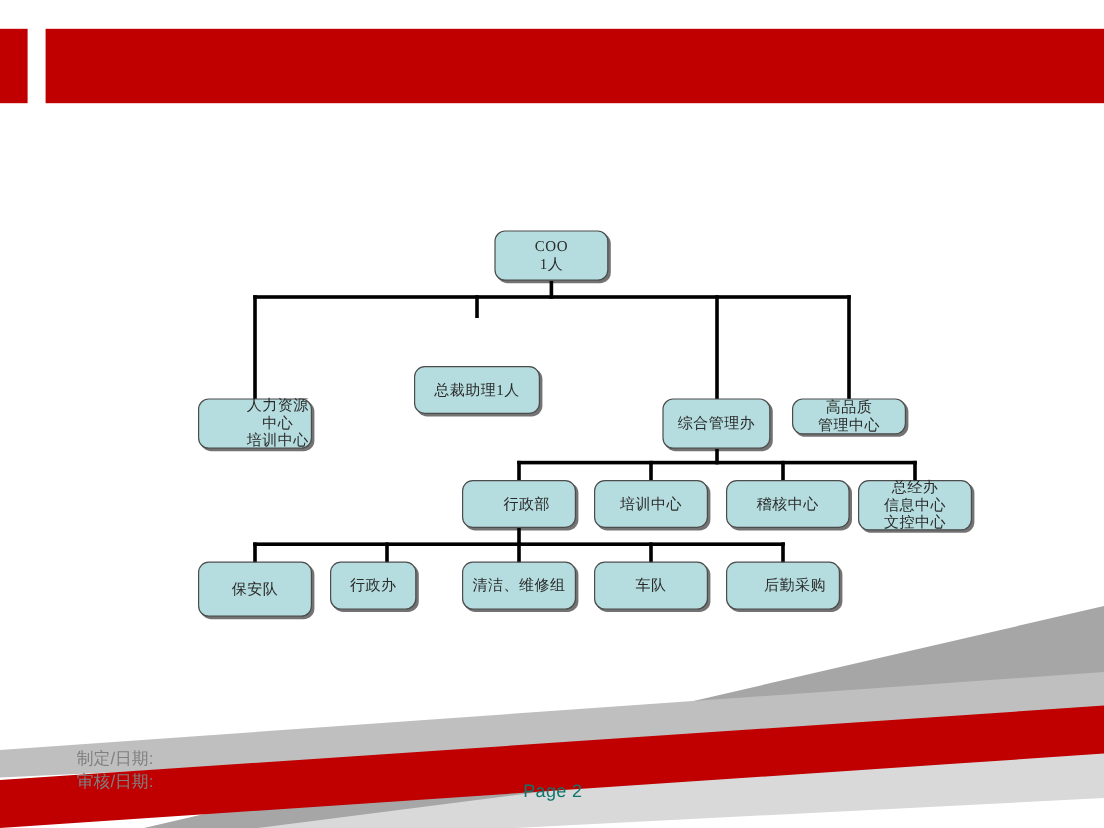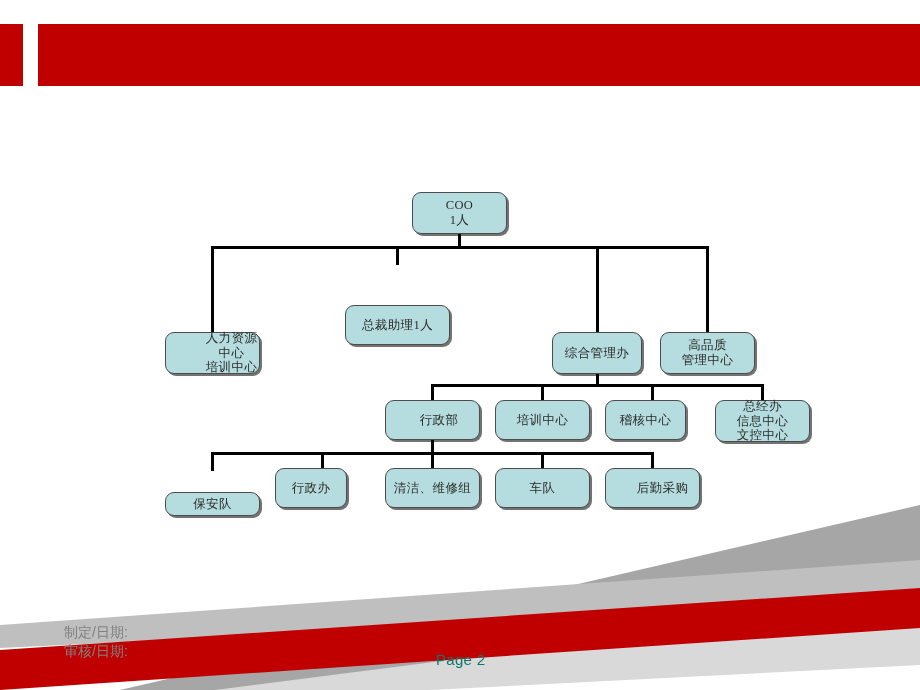--- a/index.html
+++ b/index.html
@@ -124,29 +124,29 @@
       <div class="conn" style="left: 321px; top: 452px; width: 3px; height: 19px; background: rgb(0, 0, 0);"></div>
       <div class="conn" style="left: 431px; top: 452px; width: 3px; height: 19px; background: rgb(0, 0, 0);"></div>
       <div class="conn" style="left: 541px; top: 452px; width: 3px; height: 19px; background: rgb(0, 0, 0);"></div>
       <div class="conn" style="left: 651px; top: 452px; width: 3px; height: 19px; background: rgb(0, 0, 0);"></div>
       <div class="node" style="left: 412px; top: 192px; width: 95px; height: 42px; background: rgb(181, 220, 222); border-color: rgb(76, 76, 76);"><span>COO
 1人</span></div>
       <div class="node" style="left: 345px; top: 262px; width: 105px; height: 40px; background: rgb(181, 220, 222); border-color: rgb(76, 76, 76); margin-top: 43px;"><span>总裁助理1人</span></div>
       <div class="node" style="left: 165px; top: 332px; width: 95px; height: 42px; background: rgb(181, 220, 222); border-color: rgb(76, 76, 76); padding-left: 38px;"><span>人力资源中心
 培训中心</span></div>
       <div class="node" style="left: 552px; top: 332px; width: 90px; height: 42px; background: rgb(181, 220, 222); border-color: rgb(76, 76, 76);"><span>综合管理办</span></div>
-      <div class="node" style="left: 660px; top: 332px; width: 95px; height: 42px; background: rgb(181, 220, 222); border-color: rgb(76, 76, 76);"><span>高品质
+      <div class="node" style="left: 660px; top: 332px; width: 95px; height: 30px; background: rgb(181, 220, 222); border-color: rgb(76, 76, 76);"><span>高品质
 管理中心</span></div>
       <div class="node" style="left: 385px; top: 400px; width: 95px; height: 40px; background: rgb(181, 220, 222); border-color: rgb(76, 76, 76); padding-left: 13px;"><span>行政部</span></div>
       <div class="node" style="left: 495px; top: 400px; width: 95px; height: 40px; background: rgb(181, 220, 222); border-color: rgb(76, 76, 76);"><span>培训中心</span></div>
-      <div class="node" style="left: 605px; top: 400px; width: 81px; height: 40px; background: rgb(181, 220, 222); border-color: rgb(76, 76, 76);"><span>稽核中心</span></div>
+      <div class="node" style="left: 605px; top: 400px; width: 103px; height: 40px; background: rgb(181, 220, 222); border-color: rgb(76, 76, 76);"><span>稽核中心</span></div>
       <div class="node" style="left: 715px; top: 400px; width: 95px; height: 42px; background: rgb(181, 220, 222); border-color: rgb(76, 76, 76);"><span>总经办
 信息中心
 文控中心</span></div>
-      <div class="node" style="left: 165px; top: 492px; width: 95px; height: 24px; background: rgb(181, 220, 222); border-color: rgb(76, 76, 76);"><span>保安队</span></div>
+      <div class="node" style="left: 165px; top: 468px; width: 95px; height: 46px; background: rgb(181, 220, 222); border-color: rgb(76, 76, 76);"><span>保安队</span></div>
       <div class="node" style="left: 275px; top: 468px; width: 72px; height: 40px; background: rgb(181, 220, 222); border-color: rgb(76, 76, 76);"><span>行政办</span></div>
       <div class="node" style="left: 495px; top: 468px; width: 95px; height: 40px; background: rgb(181, 220, 222); border-color: rgb(76, 76, 76);"><span>车队</span></div>
       <div class="node" style="left: 385px; top: 468px; width: 95px; height: 40px; background: rgb(181, 220, 222); border-color: rgb(76, 76, 76);"><span>清洁、维修组</span></div>
       <div class="node" style="left: 605px; top: 468px; width: 95px; height: 40px; background: rgb(181, 220, 222); border-color: rgb(76, 76, 76); padding-left: 20px;"><span>后勤采购</span></div>
     </div>
 
   <svg class="deco" viewBox="0 0 920 690" preserveAspectRatio="none" aria-hidden="true">
     <polygon points="920,505 920,570 300,690 120,690" fill="#a6a6a6"></polygon>
     <polygon points="0,625 920,560 920,605 0,648" fill="#bfbfbf"></polygon>
     <polygon points="920,600 920,665 430,690 215,690" fill="#d9d9d9"></polygon>

